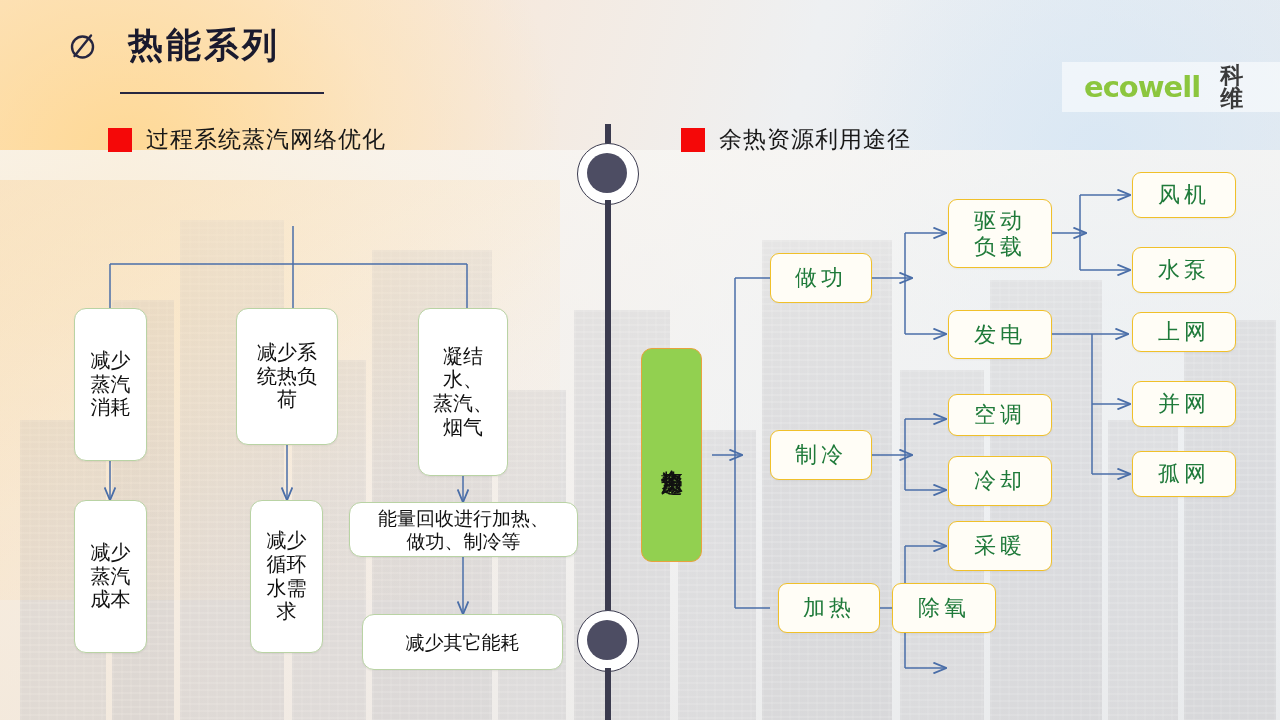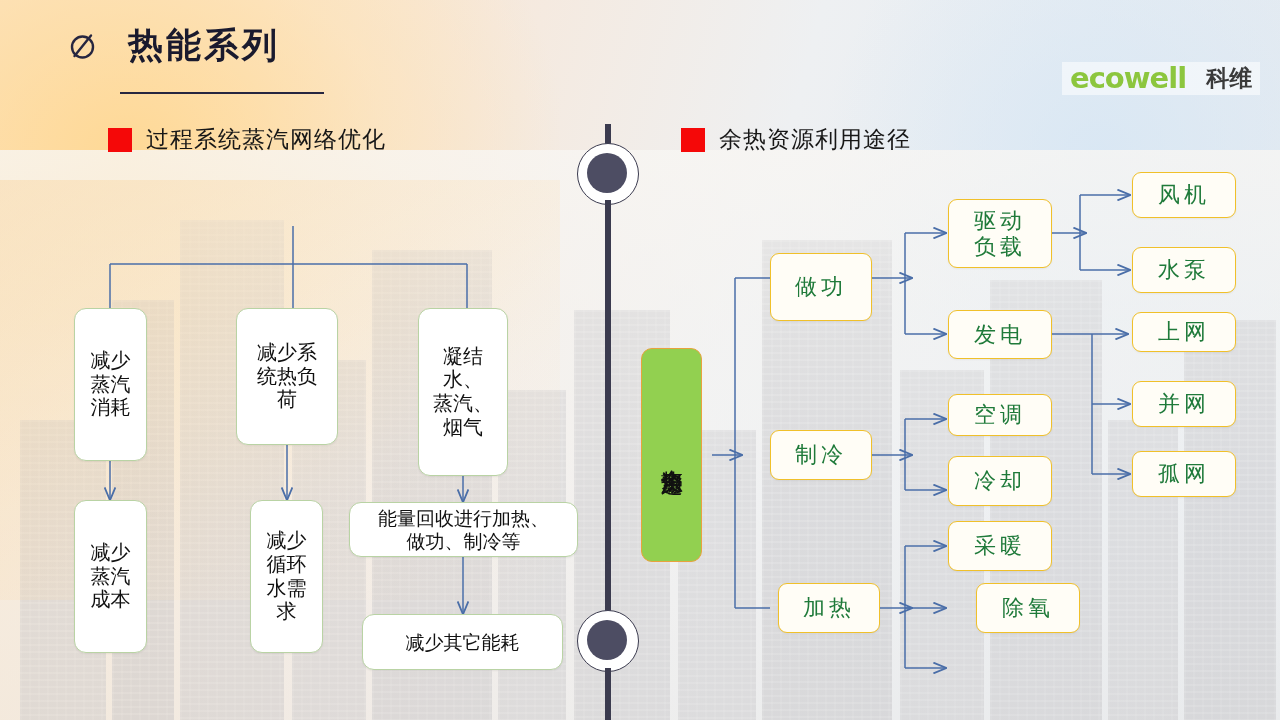--- a/index.html
+++ b/index.html
@@ -47,21 +47,21 @@
   
   .title-row{position:absolute;left:68px;top:28px;display:flex;align-items:center;gap:30px;}
   .title-icon{width:30px;height:30px;flex:none;}
   .title-text{
     font-size:35px;font-weight:bold;color:#1a1a2e;letter-spacing:3px;
     font-family:"DejaVu Sans","Liberation Sans",sans-serif;line-height:1;
   }
   .title-rule{position:absolute;left:120px;top:92px;width:204px;height:2px;background:#262640;}
 
   .logo{position:absolute;left:1062px;top:62px;display:flex;align-items:center;
-        background:rgba(255,255,255,.55);padding:2px 8px;}
+        background:rgba(255,255,255,.55);padding:2px 22px;}
   .logo-ecowell{
     font-size:29px;font-weight:bold;color:#8cc63e;letter-spacing:-1px;line-height:1;
     font-family:"DejaVu Sans","Liberation Sans",sans-serif;
   }
   .logo-cn{font-size:23px;font-weight:bold;color:#3a3a3a;line-height:1;margin-left:20px;
     font-family:"DejaVu Sans","Liberation Sans",sans-serif;}
 
   .sec-head{position:absolute;display:flex;align-items:center;gap:14px;}
   .sec-bullet{width:24px;height:24px;background:#f50808;flex:none;}
   .sec-label{font-size:23px;color:#171717;letter-spacing:1px;
@@ -236,21 +236,21 @@
   <div class="tl-line" style="top:124px;height:50px;"></div>
   <div class="tl-node" style="left:577px;top:143px;"></div>
   <div class="tl-line" style="top:200px;height:412px;"></div>
   <div class="tl-node" style="left:577px;top:610px;"></div>
   <div class="tl-line" style="top:668px;height:52px;"></div>
 
   <div class="node n-center" style="left:641px;top:348px;width:61px;height:214px;">
     <span>余热资源用途</span>
   </div>
 
-  <div class="node n-right" style="left:770px;top:253px;width:102px;height:68px;">
+  <div class="node n-right" style="left:770px;top:253px;width:102px;height:50px;">
     <span class="ml">做功</span>
   </div>
   <div class="node n-right" style="left:770px;top:430px;width:102px;height:50px;">
     <span class="ml">制冷</span>
   </div>
   <div class="node n-right" style="left:778px;top:583px;width:102px;height:50px;">
     <span class="ml">加热</span>
   </div>
 
   <div class="node n-right" style="left:948px;top:199px;width:104px;height:69px;">
@@ -261,21 +261,21 @@
   </div>
   <div class="node n-right" style="left:948px;top:394px;width:104px;height:42px;">
     <span class="ml">空调</span>
   </div>
   <div class="node n-right" style="left:948px;top:456px;width:104px;height:50px;">
     <span class="ml">冷却</span>
   </div>
   <div class="node n-right" style="left:948px;top:521px;width:104px;height:50px;">
     <span class="ml">采暖</span>
   </div>
-  <div class="node n-right" style="left:976px;top:583px;width:104px;height:50px;">
+  <div class="node n-right" style="left:892px;top:583px;width:104px;height:50px;">
     <span class="ml">除氧</span>
   </div>
 
   <div class="node n-right" style="left:1132px;top:172px;width:104px;height:46px;">
     <span class="ml">风机</span>
   </div>
   <div class="node n-right" style="left:1132px;top:247px;width:104px;height:46px;">
     <span class="ml">水泵</span>
   </div>
   <div class="node n-right" style="left:1132px;top:312px;width:104px;height:40px;">

